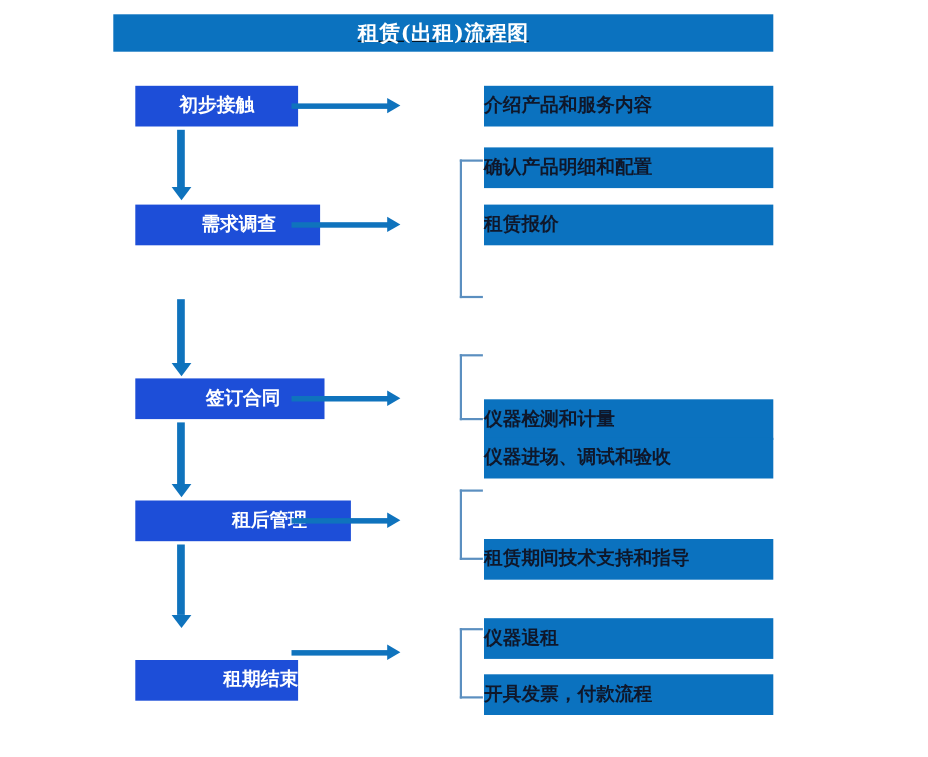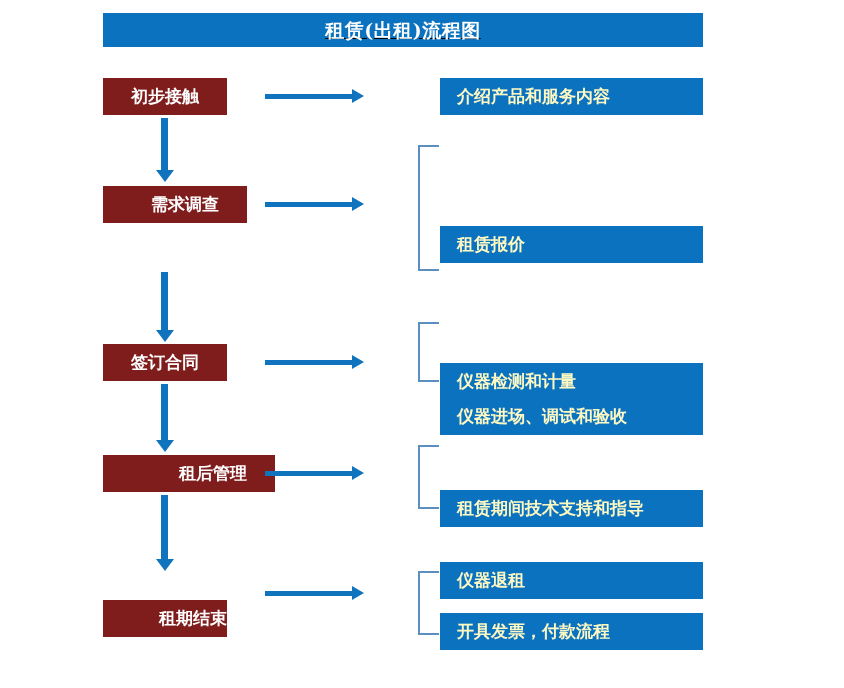--- a/index.html
+++ b/index.html
@@ -36,50 +36,50 @@
     color: #ffffff;
     font-size: 19px;
     font-weight: bold;
     letter-spacing: 0.5px;
     line-height: 1;
   }
 
   
   .stage-box {
     position: absolute;
-    width: 124px;
+    width: 148px;
     height: 37px;
-    background: #7f1d1d;
+    background: #1d4ed8;
     display: flex;
     align-items: center;
     justify-content: center;
+    margin-left: 20px;
   }
   .stage-box .stage-label {
     color: #ffffff;
     font-size: 17px;
     font-weight: bold;
     line-height: 1;
   }
 
   
   .detail-box {
     position: absolute;
     left: 440px;
     width: 263px;
     height: 37px;
     background: #0b72bf;
     display: flex;
     align-items: center;
   }
   .detail-box .detail-label {
-    color: #fef9c3;
+    color: #0f172a;
     font-size: 17px;
     font-weight: bold;
     line-height: 1;
-    padding-left: 17px;
     white-space: nowrap;
   }
 
   
   .h-arrow {
     position: absolute;
     height: 14px;
     width: 99px;
   }
   .h-arrow .shaft {
@@ -166,30 +166,33 @@
     <span class="stage-label">需求调查</span>
   </div>
 
   <div class="h-arrow" style="left:265px; top:197px;">
     <div class="shaft"></div>
     <div class="head"></div>
   </div>
 
   <div class="bracket" style="top:145px; height:126px;"></div>
 
-  <div class="detail-box" style="top:186px;margin-top:40px;">
+  <div class="detail-box" style="top:134px;">
+    <span class="detail-label">确认产品明细和配置</span>
+  </div>
+  <div class="detail-box" style="top:186px;">
     <span class="detail-label">租赁报价</span>
   </div>
 
   <div class="v-arrow" style="left:156px; top:272px; height:70px;">
     <div class="shaft" style="height:58px;"></div>
     <div class="head"></div>
   </div>
 
-  <div class="stage-box" style="left:103px; top:344px;">
+  <div class="stage-box" style="left:103px; top:344px;padding-left:24px;">
     <span class="stage-label">签订合同</span>
   </div>
 
   <div class="h-arrow" style="left:265px; top:355px;">
     <div class="shaft"></div>
     <div class="head"></div>
   </div>
 
   <div class="bracket" style="top:322px; height:60px;"></div>
 

